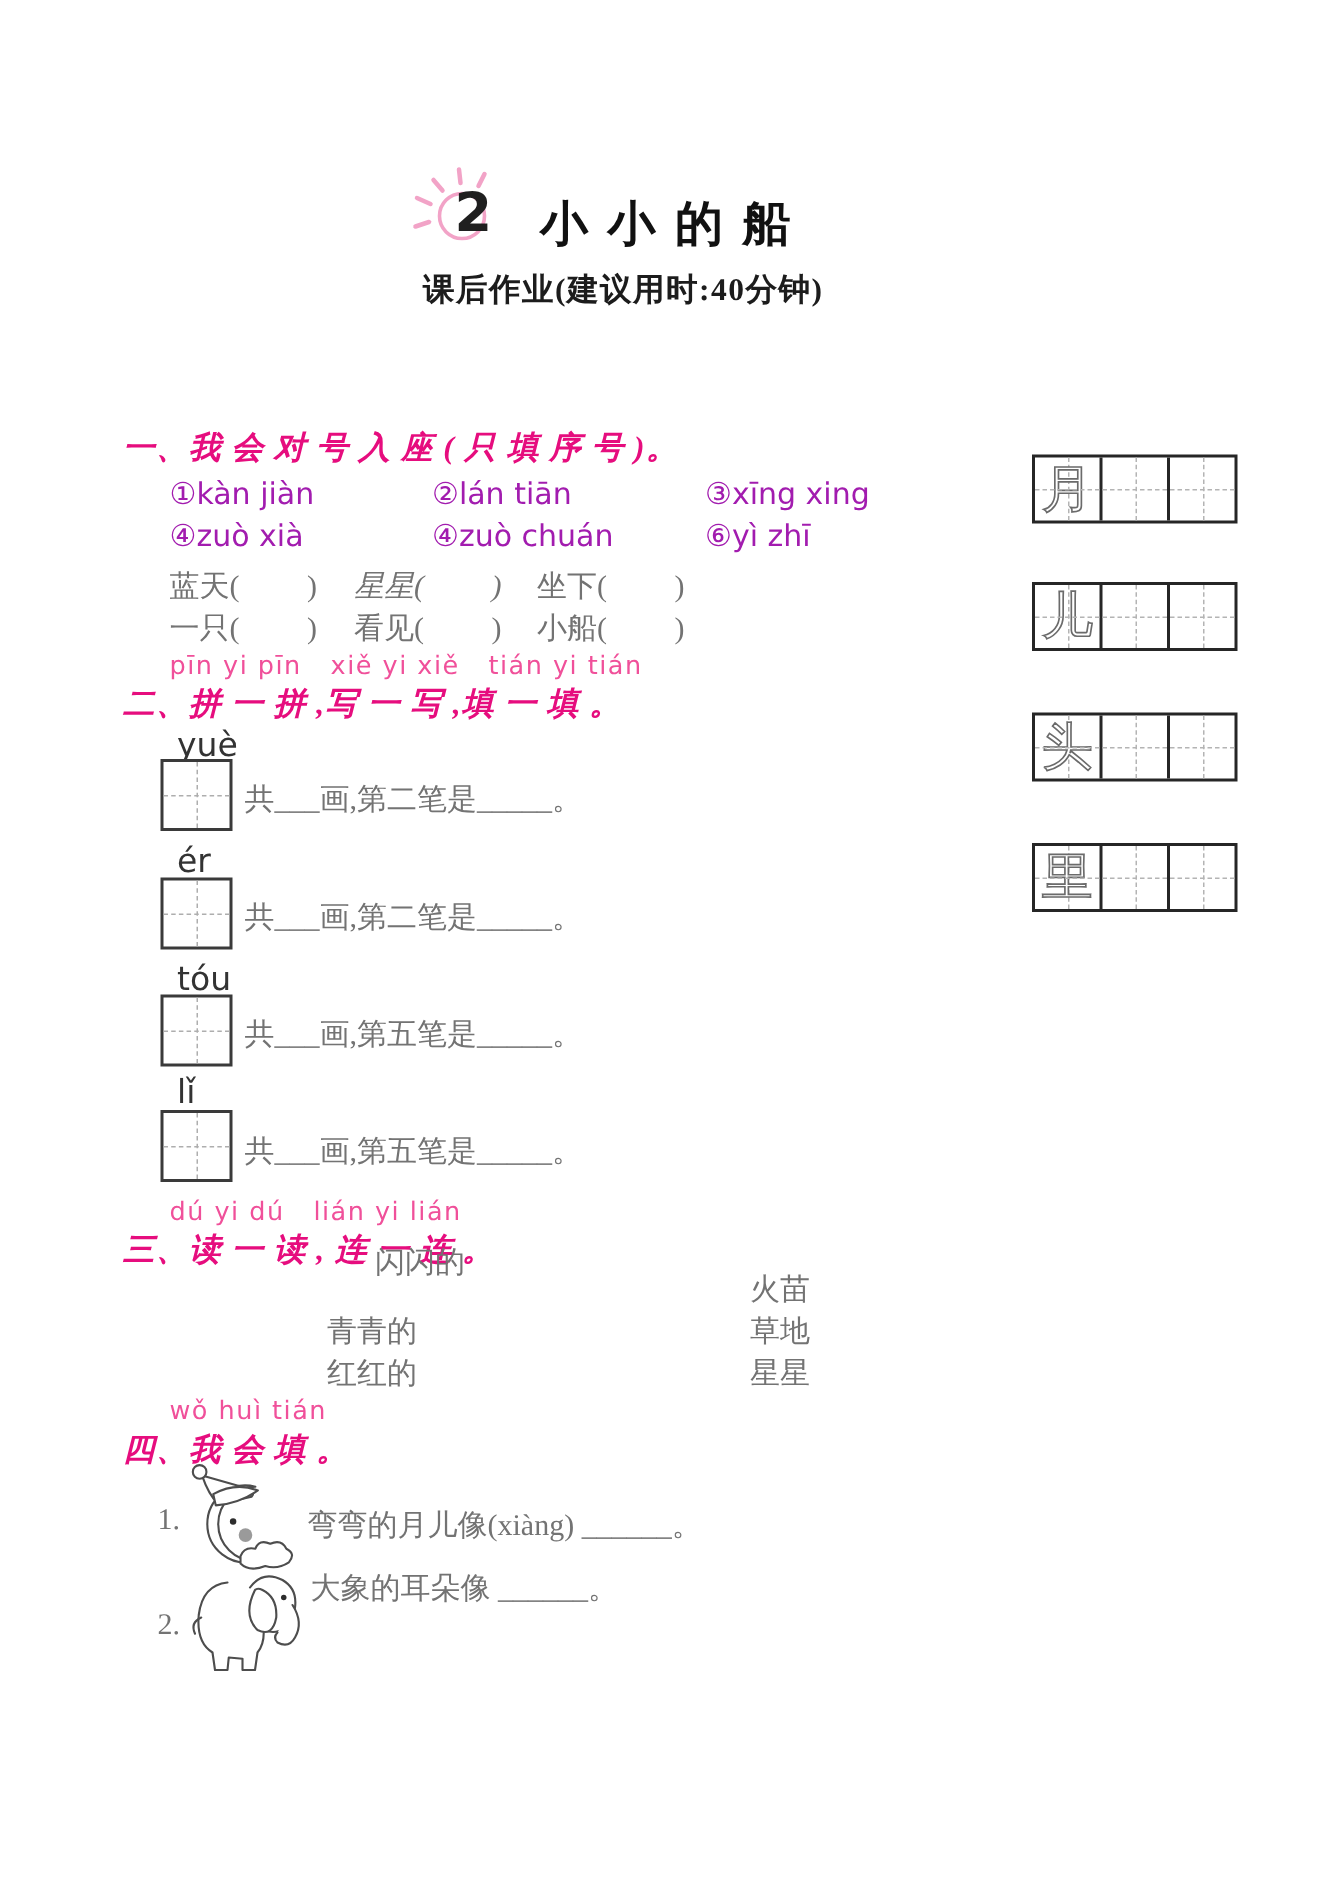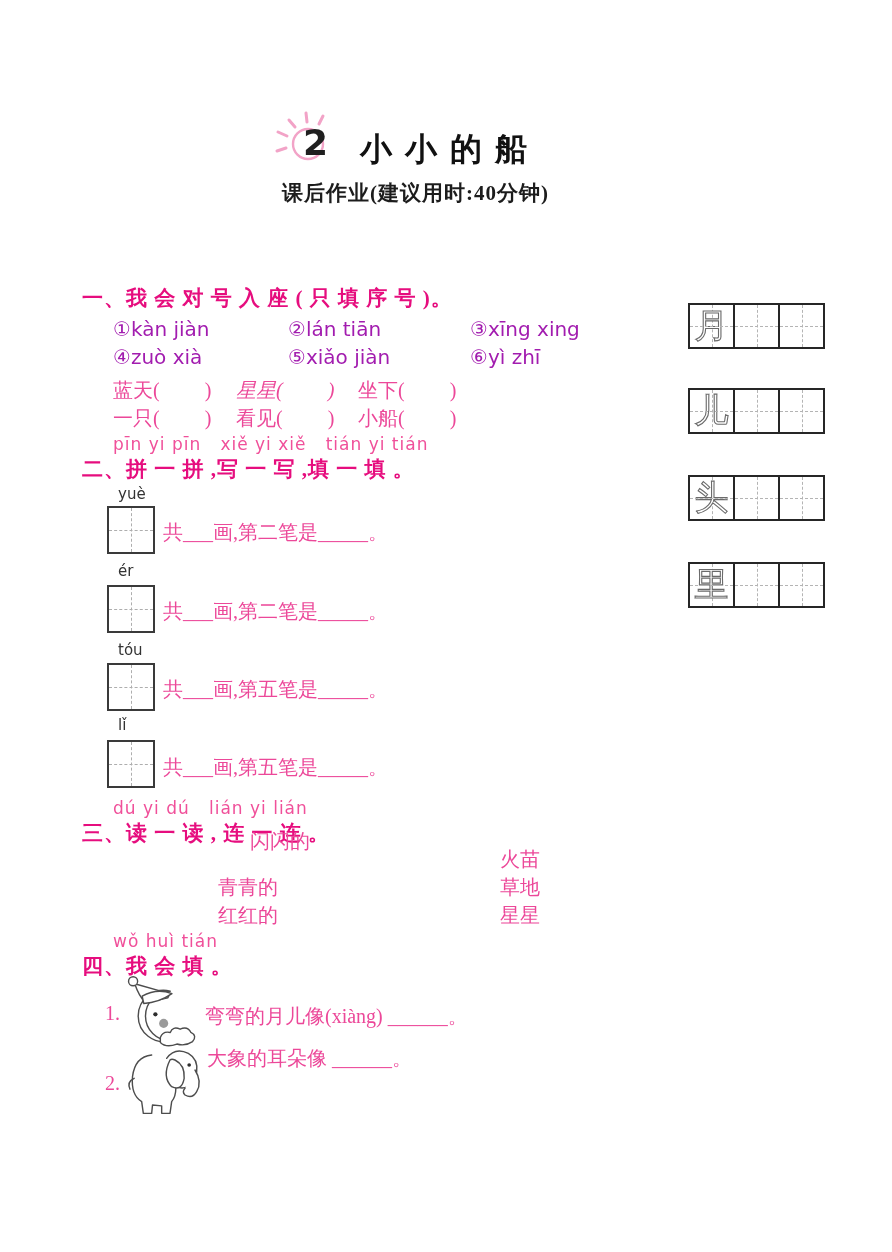--- a/index.html
+++ b/index.html
@@ -7,25 +7,25 @@
     position:relative;width:892px;height:1252px;background:#ffffff;overflow:hidden;
     font-family:"Liberation Serif","DejaVu Serif",serif;color:#2d2d2d;
   }
   .abs{position:absolute;white-space:nowrap;}
   
   .lesson-num{font-family:"DejaVu Sans","Liberation Sans",sans-serif;font-size:36px;font-weight:bold;color:#1f1f1f;}
   .lesson-title{font-size:32px;font-weight:bold;letter-spacing:13px;color:#111;}
   .subtitle{font-size:21px;font-weight:bold;letter-spacing:1px;color:#1c1c1c;}
   
   .pinyin{font-family:"DejaVu Sans","Liberation Sans",sans-serif;font-size:17px;color:#f0509a;letter-spacing:1px;}
-  .heading{font-size:21px;font-weight:bold;color:#e60d7e;letter-spacing:1px;}
+  .heading{font-size:21px;font-weight:bold;color:#e60d7e;letter-spacing:1px;font-style:italic;}
   
   .opt{font-family:"DejaVu Sans","Liberation Sans",sans-serif;font-size:20px;color:#a21caf;}
-  .body-txt{font-size:20px;color:#ec4899;}
-  .small-pinyin{font-family:"DejaVu Sans","Liberation Sans",sans-serif;font-size:15px;color:#333;}
+  .body-txt{font-size:20px;color:#737373;}
+  .small-pinyin{font-family:"DejaVu Sans","Liberation Sans",sans-serif;font-size:22px;color:#333;}
   
   .pbox{position:absolute;left:107px;width:44px;height:44px;border:2px solid #3a3a3a;background:#fff;}
   .pbox::before{content:"";position:absolute;left:50%;top:0;bottom:0;border-left:1px dashed #aeaeae;}
   .pbox::after{content:"";position:absolute;top:50%;left:0;right:0;border-top:1px dashed #aeaeae;}
   
   .wgrid{position:absolute;left:688px;display:flex;border:2px solid #262626;background:#fff;}
   .wcell{width:43px;height:42px;position:relative;border-right:2px solid #262626;}
   .wcell:last-child{border-right:none;}
   .wcell::before{content:"";position:absolute;left:50%;top:0;bottom:0;border-left:1px dashed #b4b4b4;}
   .wcell::after{content:"";position:absolute;top:50%;left:0;right:0;border-top:1px dashed #b4b4b4;}
@@ -56,21 +56,21 @@
   <div class="abs lesson-num" style="left:303px;top:122px;">2</div>
   <div class="abs lesson-title" style="left:360px;top:128px;">小小的船</div>
   <div class="abs subtitle" style="left:253px;top:179px;margin-left:29px;">课后作业(建议用时:40分钟)</div>
 
   <div class="abs heading" style="left:82px;top:284px;">一、我 会 对 号 入 座 ( 只 填 序 号 )。</div>
 
   <div class="abs opt" style="left:113px;top:317px;">①kàn jiàn</div>
   <div class="abs opt" style="left:288px;top:317px;">②lán tiān</div>
   <div class="abs opt" style="left:470px;top:317px;">③xīng xing</div>
   <div class="abs opt" style="left:113px;top:345px;">④zuò xià</div>
-  <div class="abs opt" style="left:288px;top:345px;">⑤xiǎo jiàn</div>
+  <div class="abs opt" style="left:288px;top:345px;">④zuò chuán</div>
   <div class="abs opt" style="left:470px;top:345px;">⑥yì zhī</div>
 
   <div class="abs body-txt" style="left:113px;top:377px;">蓝天(&nbsp;&nbsp;&nbsp;&nbsp;&nbsp;&nbsp;&nbsp;&nbsp;&nbsp;)</div>
   <div class="abs body-txt" style="left:236px;top:377px;font-style:italic;">星星(&nbsp;&nbsp;&nbsp;&nbsp;&nbsp;&nbsp;&nbsp;&nbsp;&nbsp;)</div>
   <div class="abs body-txt" style="left:358px;top:377px;">坐下(&nbsp;&nbsp;&nbsp;&nbsp;&nbsp;&nbsp;&nbsp;&nbsp;&nbsp;)</div>
   <div class="abs body-txt" style="left:113px;top:405px;">一只(&nbsp;&nbsp;&nbsp;&nbsp;&nbsp;&nbsp;&nbsp;&nbsp;&nbsp;)</div>
   <div class="abs body-txt" style="left:236px;top:405px;">看见(&nbsp;&nbsp;&nbsp;&nbsp;&nbsp;&nbsp;&nbsp;&nbsp;&nbsp;)</div>
   <div class="abs body-txt" style="left:358px;top:405px;">小船(&nbsp;&nbsp;&nbsp;&nbsp;&nbsp;&nbsp;&nbsp;&nbsp;&nbsp;)</div>
 
   <div class="wgrid" style="top:303px;">

